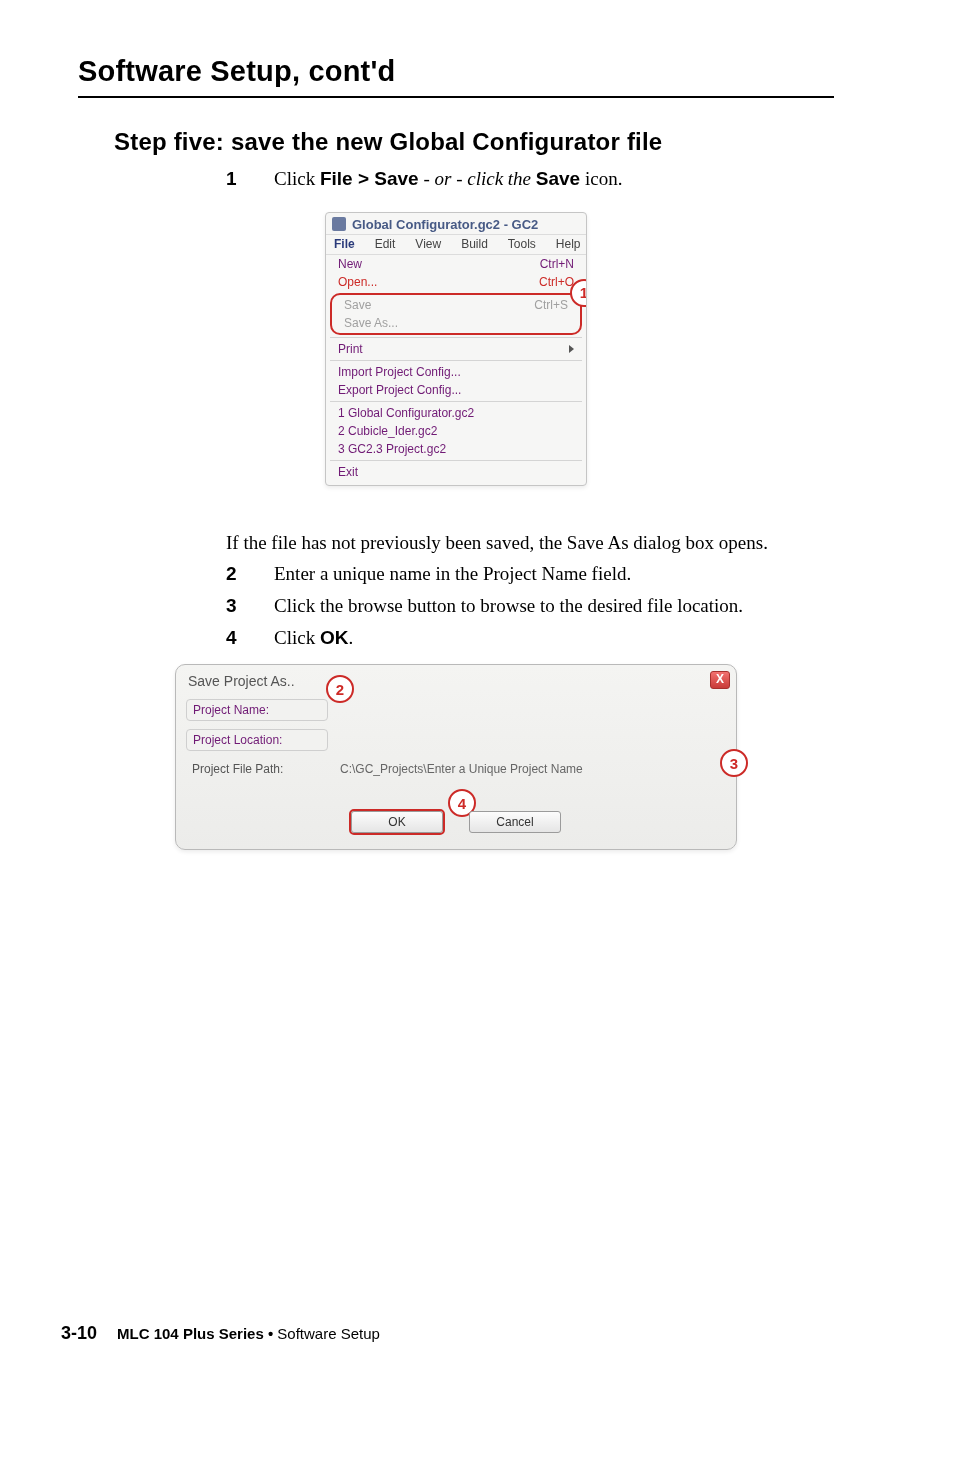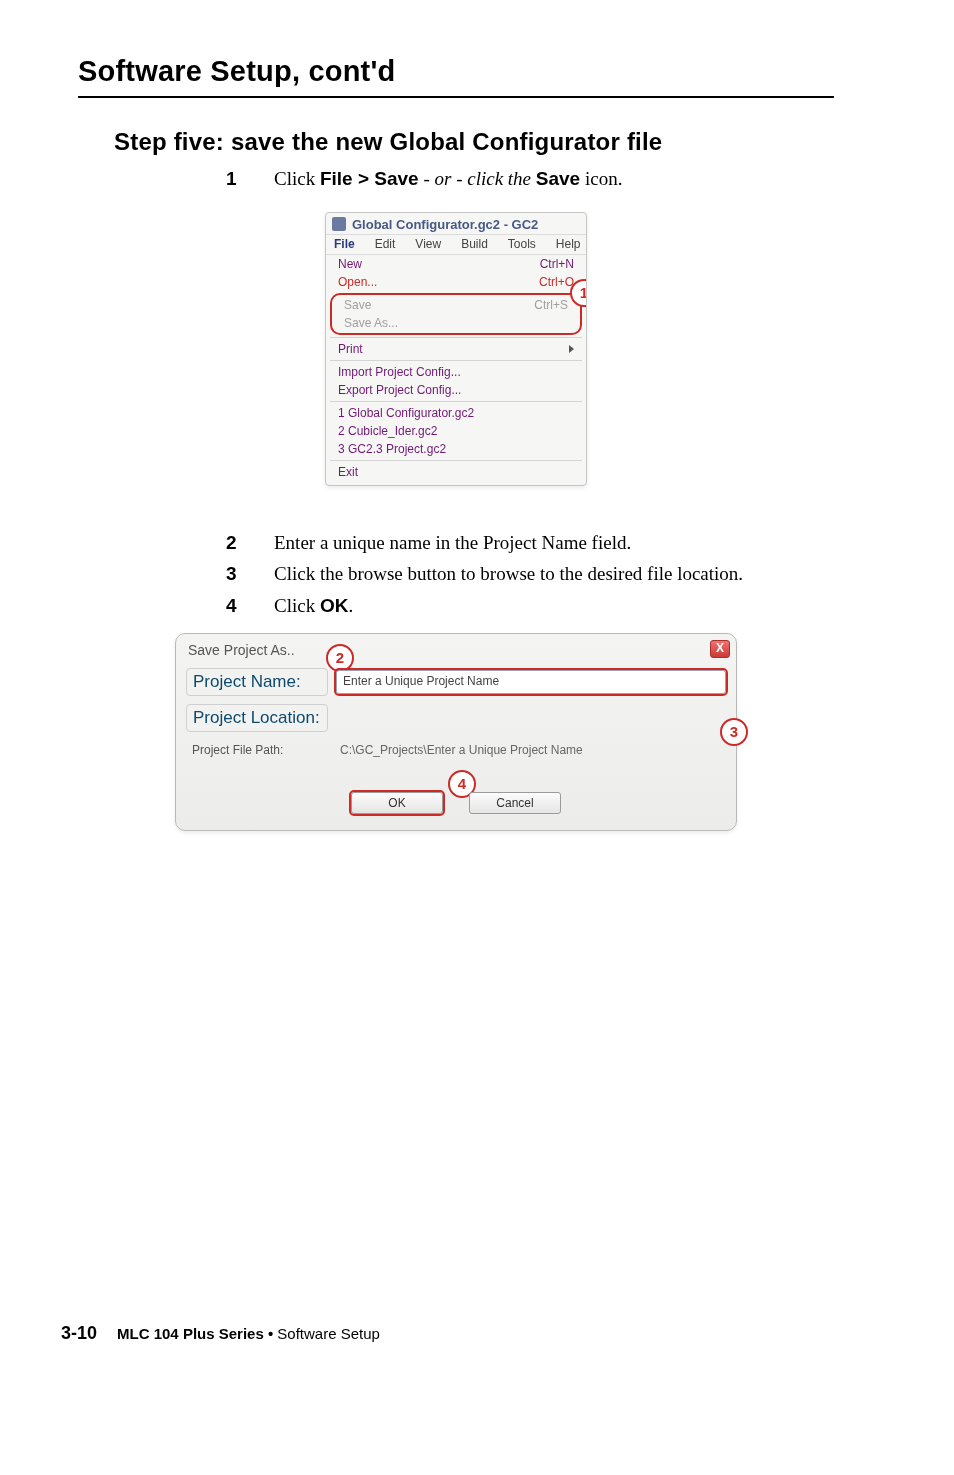--- a/index.html
+++ b/index.html
@@ -190,22 +190,22 @@
     align-items: center;
     gap: 8px;
     padding: 4px 0;
   }
   .dlg-label-cell {
     width: 128px;
     border: 1px solid #cfcfcf;
     border-radius: 4px;
     padding: 3px 6px;
     background: #f2f2f0;
-    font-size: 17px;
-    color: #0c4a6e;
+    font-size: 12px;
+    color: #701a75;
   }
   .dlg-label-plain {
     width: 128px;
     padding: 3px 6px;
     font-size: 12px;
     color: #555;
   }
   .dlg-input-wrap {
     flex: 1;
     position: relative;
@@ -377,20 +377,21 @@
           <span>3 GC2.3 Project.gc2</span>
         </div>
         <div class="menu-sep"></div>
         <div class="menu-item">
           <span>Exit</span>
         </div>
       </div>
     </div>
   </div>
 
+  <div class="body-text">If the file has not previously been saved, the Save As dialog box opens.</div>
 
   <div class="step">
     <div class="step-num">2</div>
     <div class="step-text">Enter a unique name in the Project Name field.</div>
   </div>
   <div class="step">
     <div class="step-num">3</div>
     <div class="step-text">Click the browse button to browse to the desired file location.</div>
   </div>
   <div class="step">
@@ -401,23 +402,20 @@
   </div>
 
   <div class="dialog-wrap">
     <div class="dialog">
       <div class="dialog-close">X</div>
       <div class="dialog-title">Save Project As..</div>
       <div class="badge-float" style="left:150px; top:10px;">2</div>
 
       <div class="dlg-row">
         <div class="dlg-label-cell">Project Name:</div>
-        <div class="dlg-input-wrap">
-          <div class="dlg-input ring">Enter a Unique Project Name</div>
-        </div>
       </div>
 
       <div class="dlg-row">
         <div class="dlg-label-cell">Project Location:</div>
       </div>
       <div class="badge-float" style="right:-12px; top:84px;">3</div>
 
       <div class="dlg-row">
         <div class="dlg-label-plain">Project File Path:</div>
         <div class="dlg-readonly">C:\GC_Projects\Enter a Unique Project Name</div>

